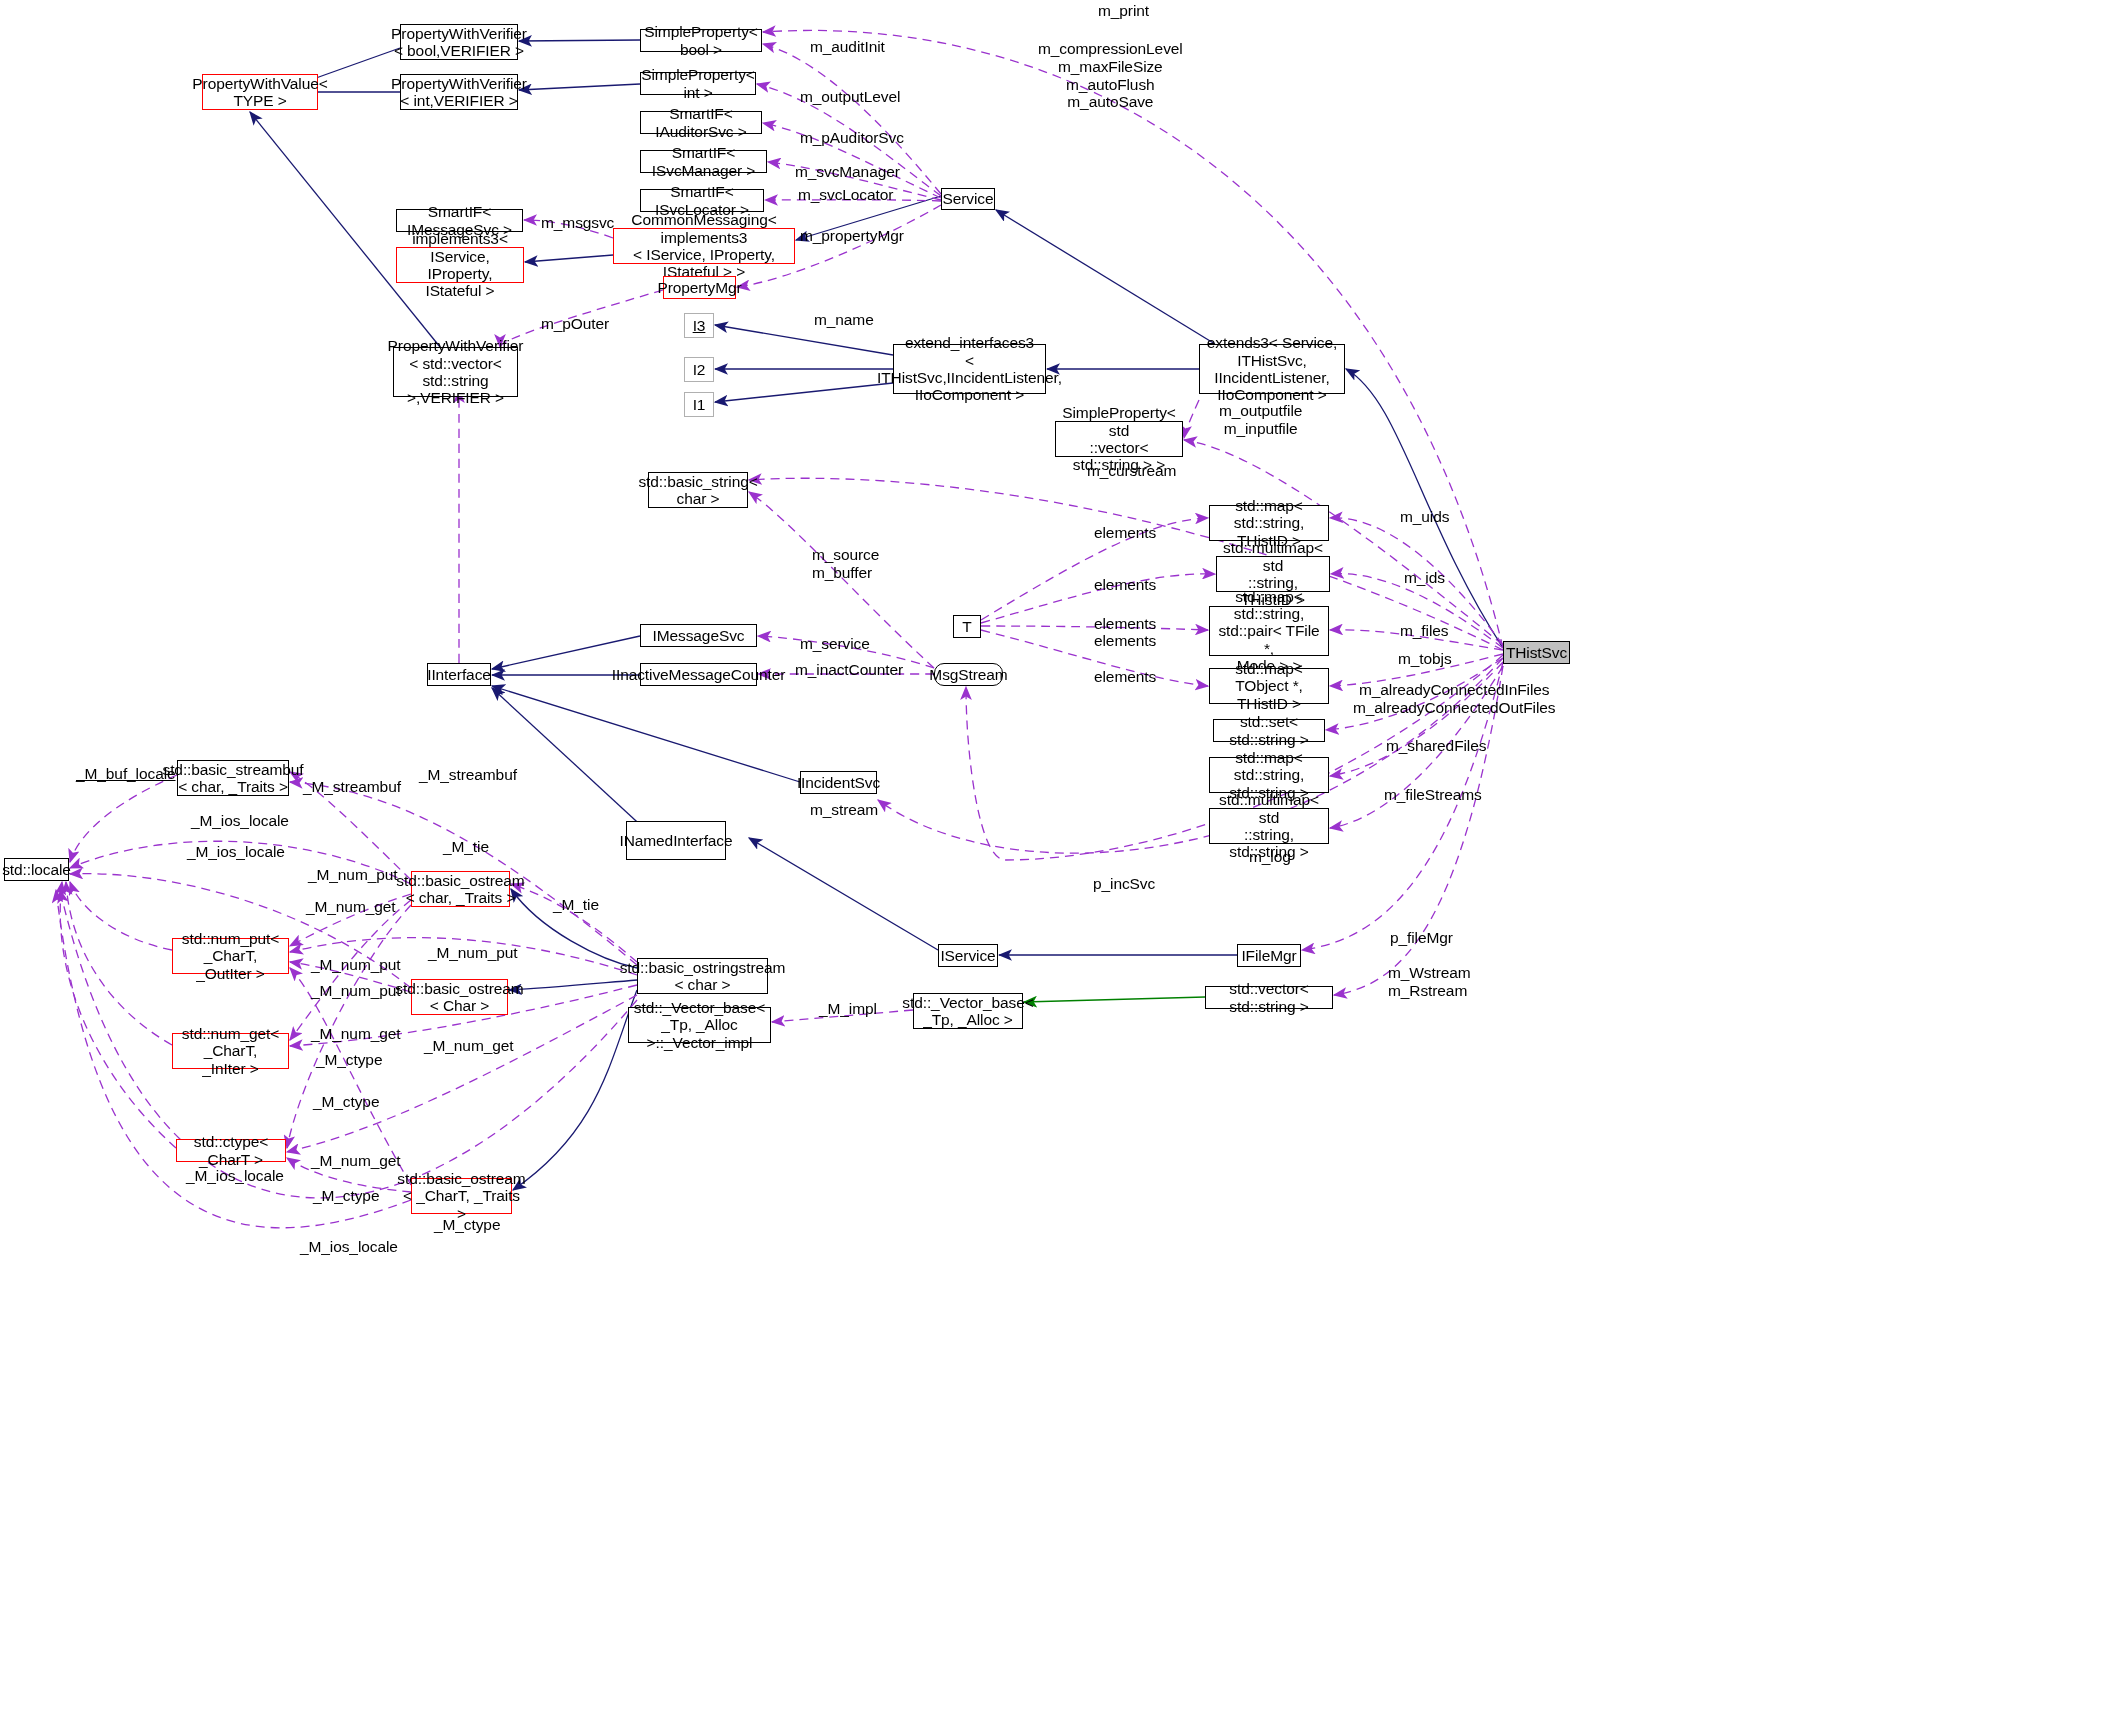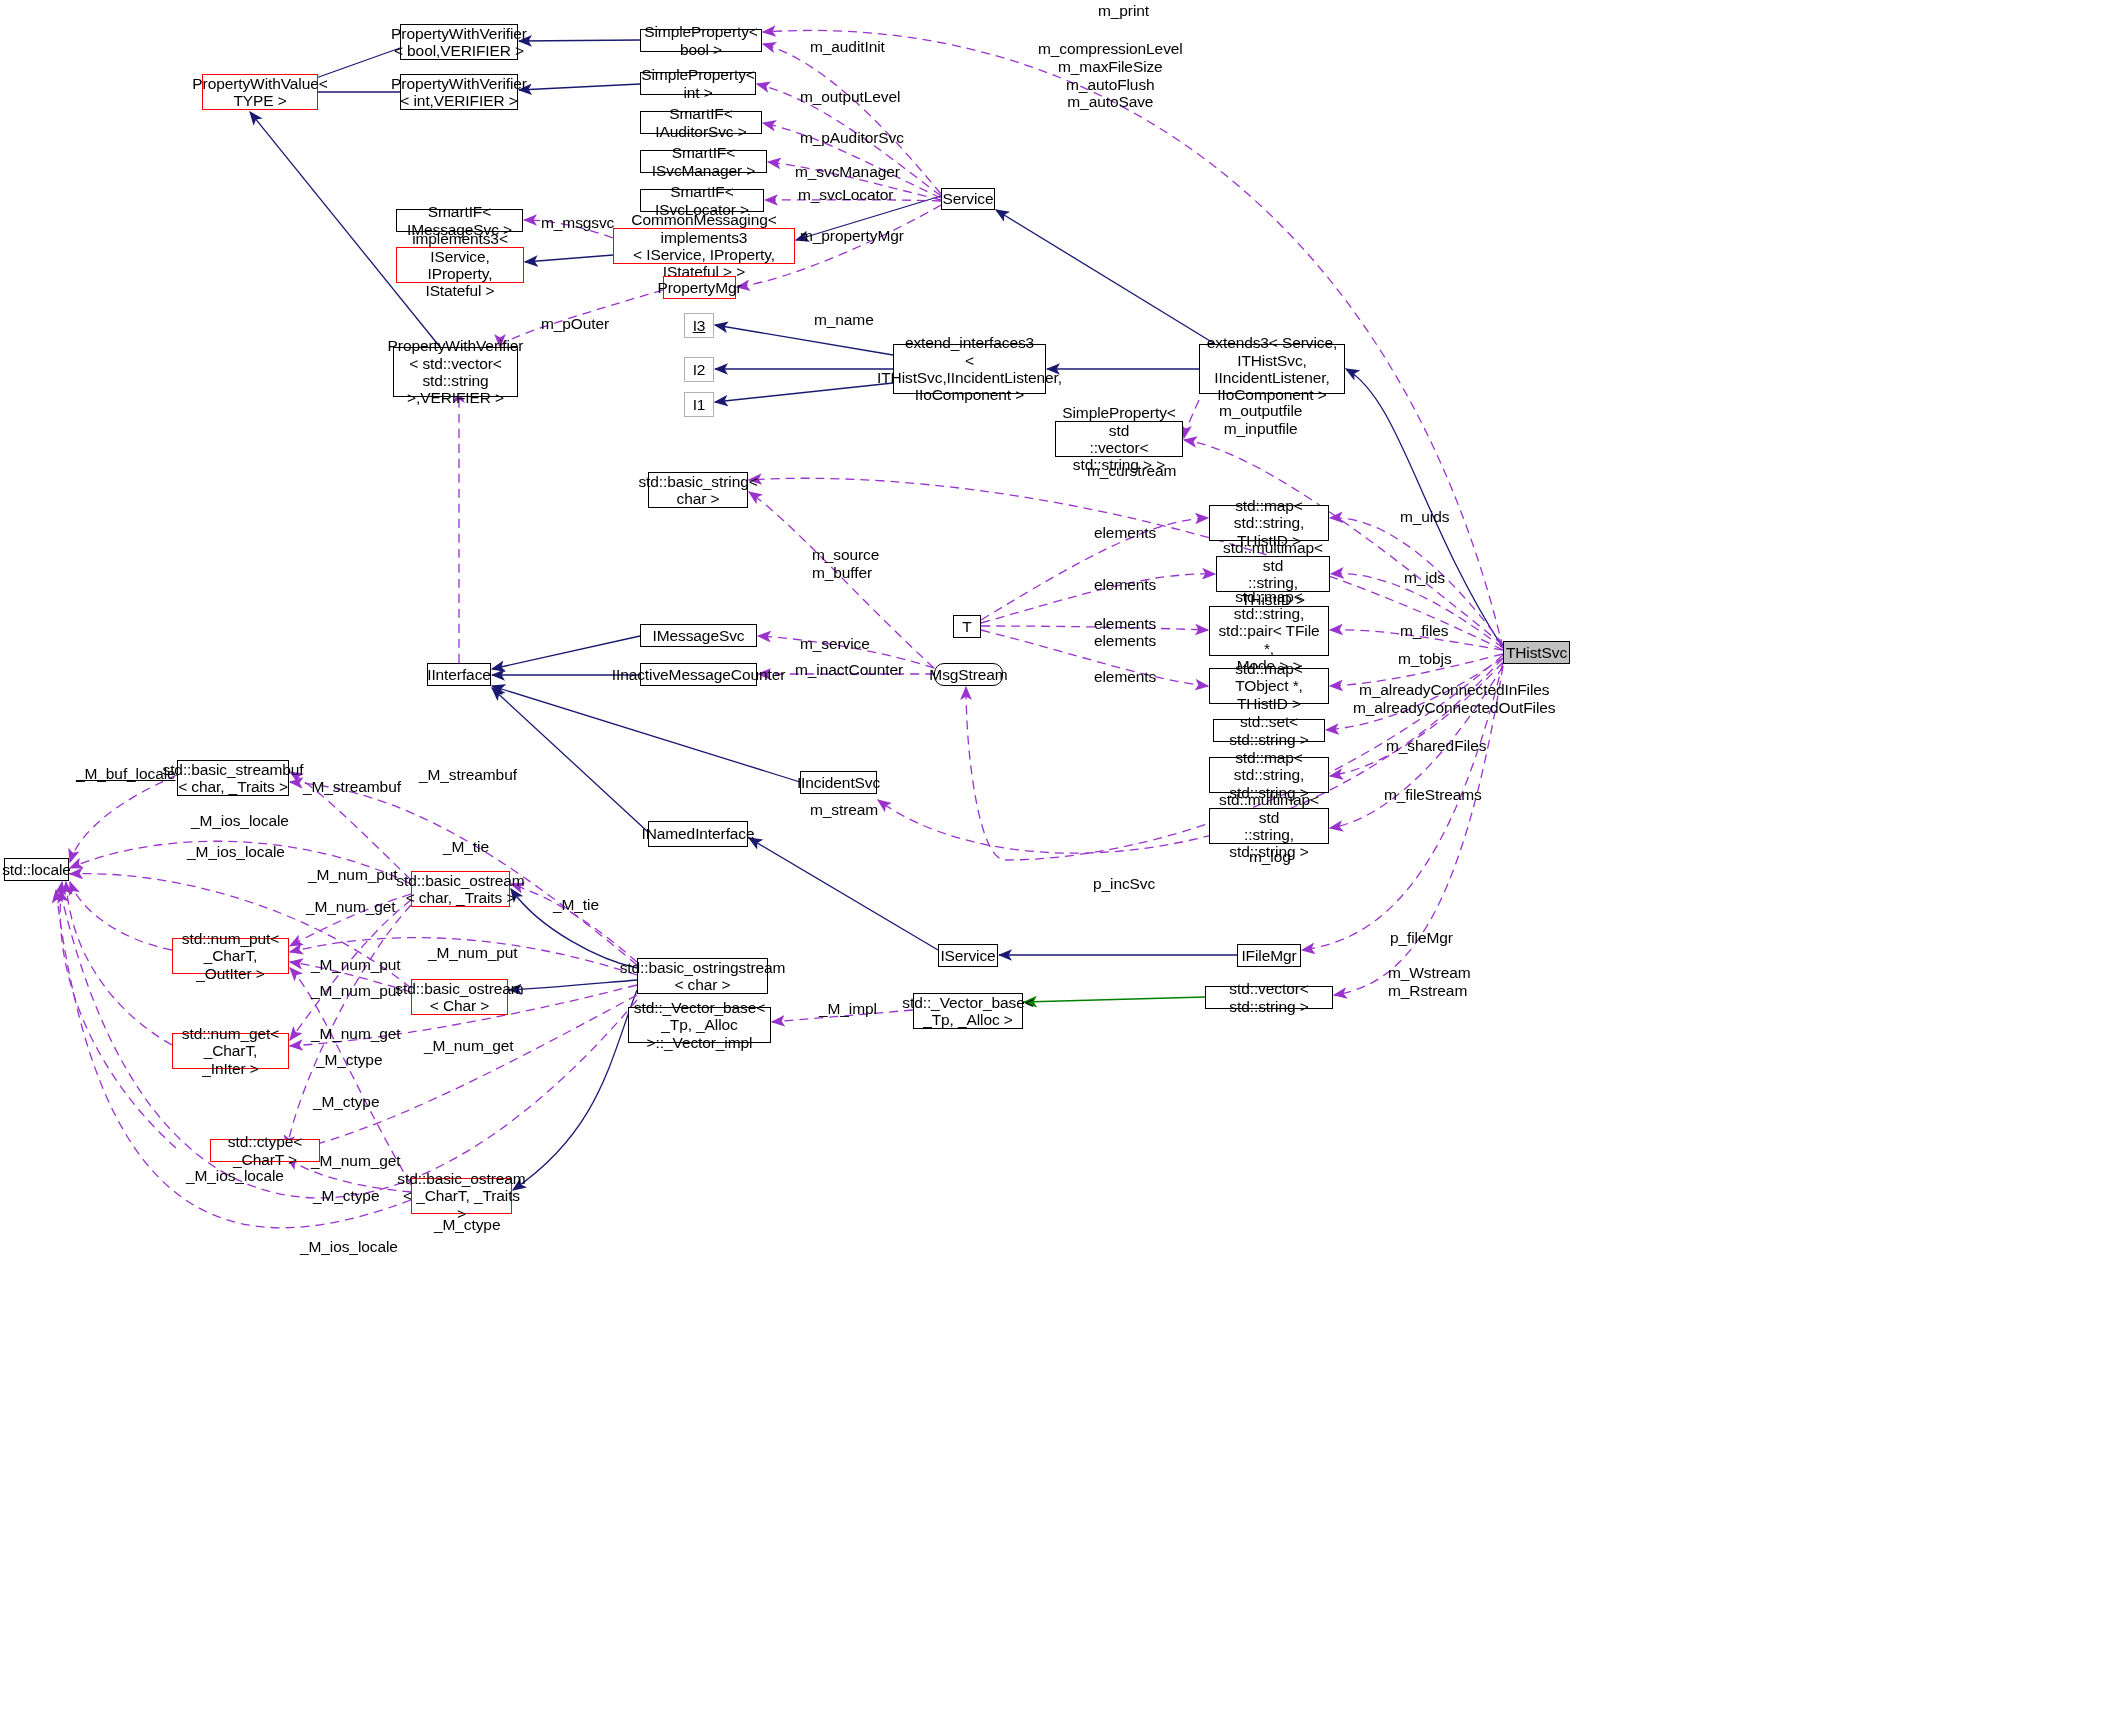--- a/index.html
+++ b/index.html
@@ -182,42 +182,42 @@
       <div class="node" style="left: 1209px; top: 757px; width: 120px; height: 36px;">std::map&lt; std::string,
 std::string &gt;</div>
       <div class="node" style="left: 1209px; top: 808px; width: 120px; height: 36px;">std::multimap&lt; std
 ::string, std::string &gt;</div>
       <div class="node" style="left: 953px; top: 615px; width: 28px; height: 23px;">T</div>
       <div class="node" style="left: 640px; top: 624px; width: 117px; height: 23px;">IMessageSvc</div>
       <div class="node" style="left: 640px; top: 663px; width: 117px; height: 23px;">IInactiveMessageCounter</div>
       <div class="node" style="left: 934px; top: 663px; width: 69px; height: 23px; border-radius: 10px;">MsgStream</div>
       <div class="node" style="left: 427px; top: 663px; width: 64px; height: 23px;">IInterface</div>
       <div class="node" style="left: 800px; top: 771px; width: 77px; height: 23px;">IIncidentSvc</div>
-      <div class="node" style="left: 648px; top: 821px; width: 100px; height: 26px;">INamedInterface</div>
+      <div class="node" style="left: 626px; top: 821px; width: 100px; height: 39px;">INamedInterface</div>
       <div class="node" style="left: 938px; top: 944px; width: 60px; height: 23px;">IService</div>
       <div class="node" style="left: 1237px; top: 944px; width: 64px; height: 23px;">IFileMgr</div>
       <div class="node" style="left: 1205px; top: 986px; width: 128px; height: 23px;">std::vector&lt; std::string &gt;</div>
       <div class="node" style="left: 913px; top: 993px; width: 110px; height: 36px;">std::_Vector_base&lt;
 _Tp, _Alloc &gt;</div>
       <div class="node" style="left: 628px; top: 1007px; width: 143px; height: 36px;">std::_Vector_base&lt;
 _Tp, _Alloc &gt;::_Vector_impl</div>
       <div class="node" style="left: 637px; top: 958px; width: 131px; height: 36px;">std::basic_ostringstream
 &lt; char &gt;</div>
       <div class="node" style="left: 4px; top: 858px; width: 65px; height: 23px;">std::locale</div>
       <div class="node" style="left: 177px; top: 760px; width: 112px; height: 36px;">std::basic_streambuf
 &lt; char, _Traits &gt;</div>
       <div class="node red" style="left: 411px; top: 871px; width: 99px; height: 36px;">std::basic_ostream
 &lt; char, _Traits &gt;</div>
       <div class="node red" style="left: 172px; top: 938px; width: 117px; height: 36px;">std::num_put&lt; _CharT,
 _OutIter &gt;</div>
       <div class="node red" style="left: 411px; top: 979px; width: 97px; height: 36px;">std::basic_ostream
 &lt; Char &gt;</div>
       <div class="node red" style="left: 172px; top: 1033px; width: 117px; height: 36px;">std::num_get&lt; _CharT,
 _InIter &gt;</div>
-      <div class="node red" style="left: 176px; top: 1139px; width: 110px; height: 23px; margin-left: 34px;">std::ctype&lt; _CharT &gt;</div>
+      <div class="node red" style="left: 176px; top: 1139px; width: 110px; height: 23px;">std::ctype&lt; _CharT &gt;</div>
       <div class="node red" style="left: 411px; top: 1178px; width: 101px; height: 36px;">std::basic_ostream
 &lt; _CharT, _Traits &gt;</div>
       <div class="node filled" style="left: 1503px; top: 641px; width: 67px; height: 23px;">THistSvc</div>
     </div>
   <div id="labels-layer">
       <div class="edgelabel left" style="left: 1098px; top: 2px;">m_print</div>
       <div class="edgelabel left" style="left: 810px; top: 38px;">m_auditInit</div>
       <div class="edgelabel center" style="left: 1038px; top: 40px;">m_compressionLevel
 m_maxFileSize
 m_autoFlush

